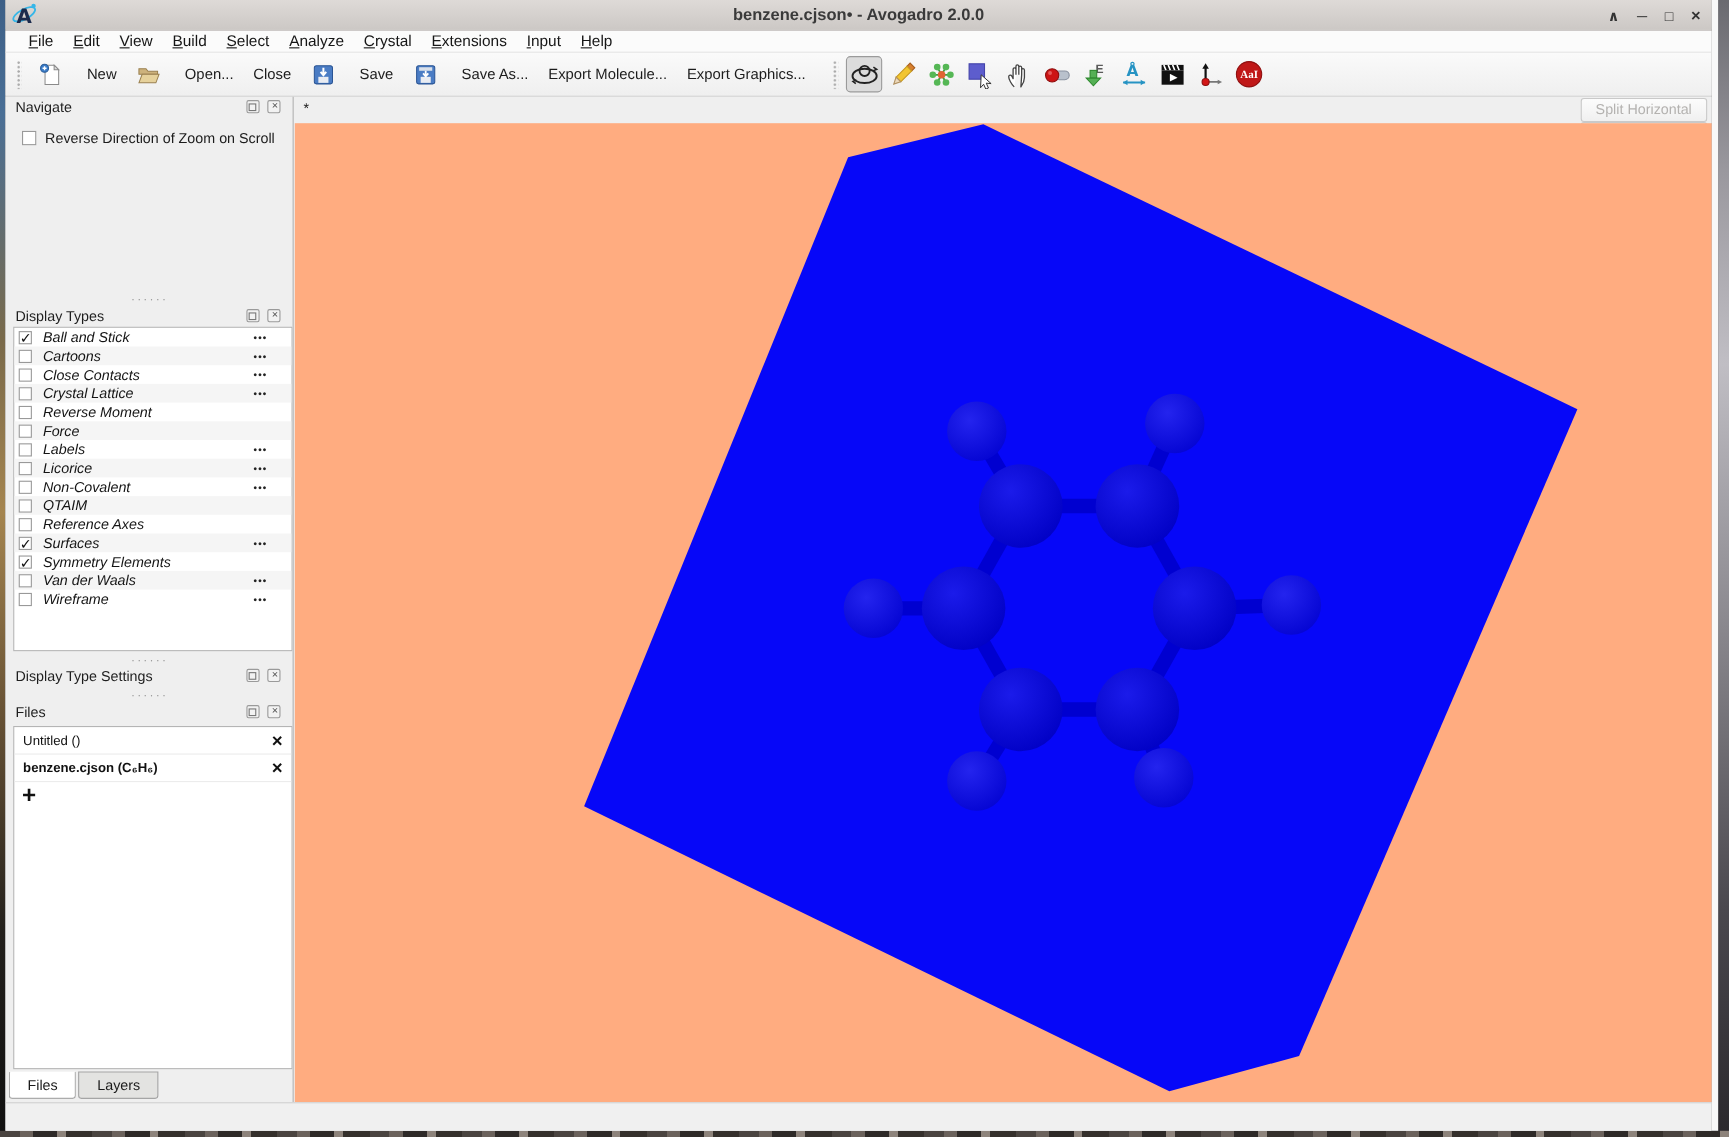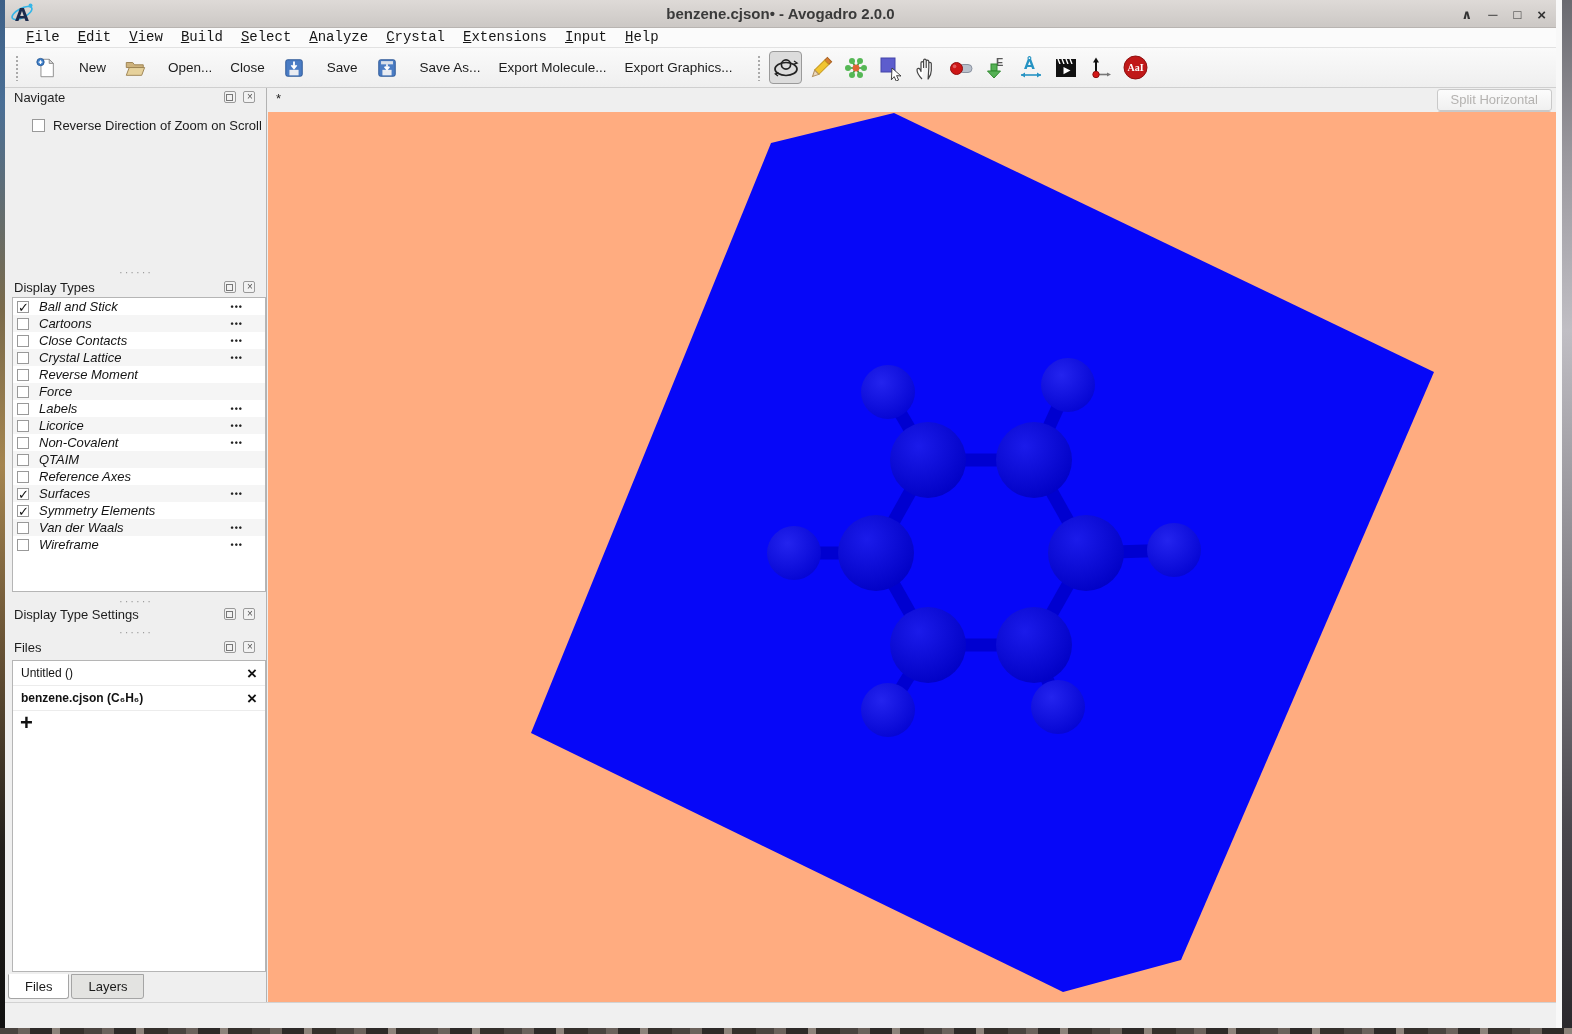--- a/index.html
+++ b/index.html
@@ -24,21 +24,21 @@
   .titlebar { position:absolute; left:0; top:0; width:100%; height:28px;
     background:linear-gradient(#dedad7,#ccc8c5); border-bottom:1px solid #b8b4b1; }
   .app-icon { position:absolute; left:4px; top:1px; width:26px; height:26px; }
   .win-title { position:absolute; left:0; right:0; top:0; height:28px; line-height:28px;
     text-align:center; font-weight:bold; font-size:15px; color:#3a3a3a; }
   .win-controls { position:absolute; right:10px; top:0; height:28px; display:flex; gap:16px; align-items:center; }
   .win-btn { font-weight:bold; font-size:13px; color:#333; cursor:default; line-height:1; }
 
   .menubar { position:absolute; left:0; top:28px; width:100%; height:20px;
     background:#fbfbfb; border-bottom:1px solid #e2e2e2; display:flex; align-items:center; padding-left:12px; }
-  .menu-item { display:inline-block; padding:0 9px; font-size:14px; color:#161616; height:20px; line-height:19px;font-family:Liberation Mono, monospace; }
+  .menu-item { display:inline-block; padding:0 9px; font-size:14px; color:#161616; height:20px; line-height:19px; }
   .menu-item::first-letter { text-decoration:underline; }
 
   .toolbar { position:absolute; left:0; top:48px; width:100%; height:40px;
     background:linear-gradient(#fafafa,#efefef); border-bottom:1px solid #cfcfcf;
     display:flex; align-items:center; }
   .grip { width:5px; height:26px; margin:0 6px 0 10px;
     background-image:radial-gradient(circle,#aaa 1px,transparent 1.2px);
     background-size:4px 4px; }
   .tb-btn { display:flex; align-items:center; gap:22px; padding:0 9px; height:32px; font-size:13.5px; color:#1c1c1c; }
   .tb-btn svg { display:block; }
@@ -60,21 +60,21 @@
   .dock { position:absolute; left:0; top:88px; width:262px; height:914px; background:#efefef; border-right:1px solid #b2b2b2; }
   .panel-header { position:absolute; left:0; width:262px; height:20px; }
   .panel-title { position:absolute; left:9px; top:2px; font-size:13px; color:#1e1e1e; }
   .ph-btns { position:absolute; right:12px; top:3px; display:flex; gap:7px; }
   .ph-btn { width:12px; height:12px; border:1px solid #9a9a9a; background:#f2f2f2; position:relative; border-radius:2px; }
   .ph-btn.float::after { content:''; position:absolute; top:2px; right:2px; width:5px; height:5px; border:1px solid #777; }
   .ph-btn.close::after { content:'×'; position:absolute; left:0; top:-1px; width:12px; text-align:center; font-size:10px; color:#555; }
   .splitter { position:absolute; left:0; width:262px; height:8px; text-align:center; line-height:6px;
     color:#999; font-size:11px; letter-spacing:2px; }
 
-  .nav-content { position:absolute; left:16px; top:20px; width:261px; height:160px; }
+  .nav-content { position:absolute; left:4px; top:20px; width:261px; height:160px; }
   .cb { display:inline-block; width:13px; height:13px; border:1px solid #999; background:#fff;
     font-size:13px; font-weight:bold; line-height:11px; text-align:center; color:#111; overflow:visible; }
   .nav-check-row { position:absolute; left:11px; top:10px; display:flex; gap:8px; align-items:center; }
   .nav-check-label { font-size:13px; color:#1c1c1c; }
 
   .panel-list { position:absolute; left:7px; width:254px; background:#fff; border:1px solid #b5b5b5; overflow:hidden; }
   .dt-list { top:209px; height:295px; }
   .dt-row { height:17px; display:flex; align-items:center; padding:0 4px 0 4px; }
   .dt-row:nth-child(even) { background:#f5f5f5; }
   .dt-row .cb { width:12px; height:12px; flex:0 0 12px; }

